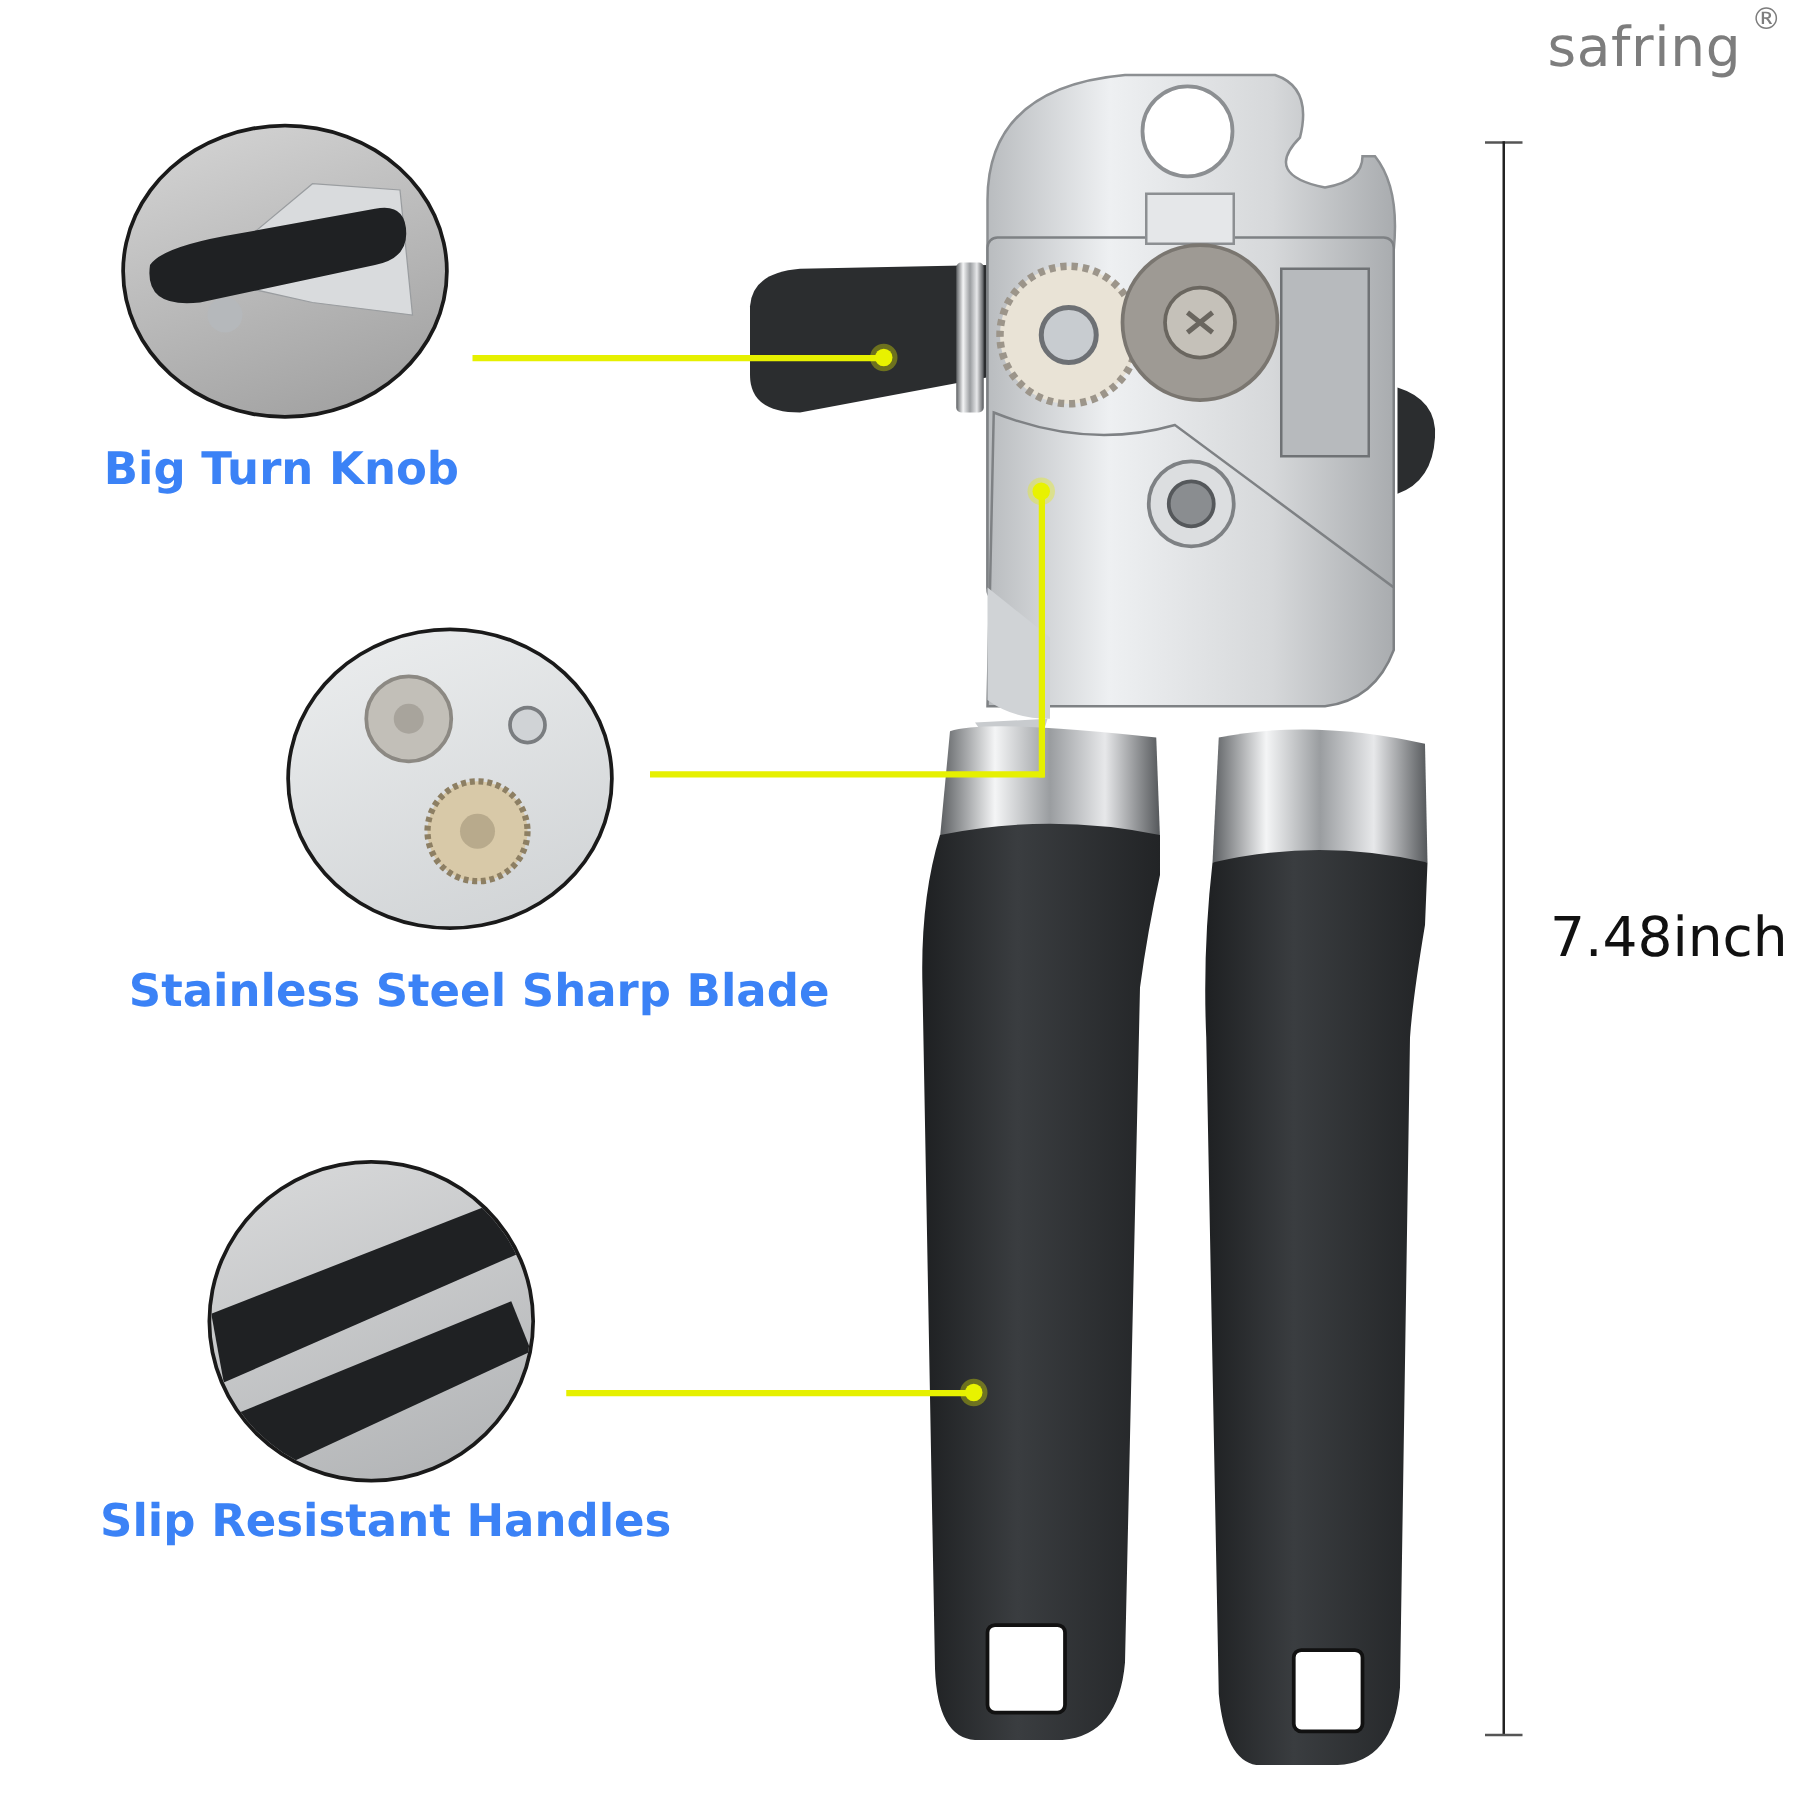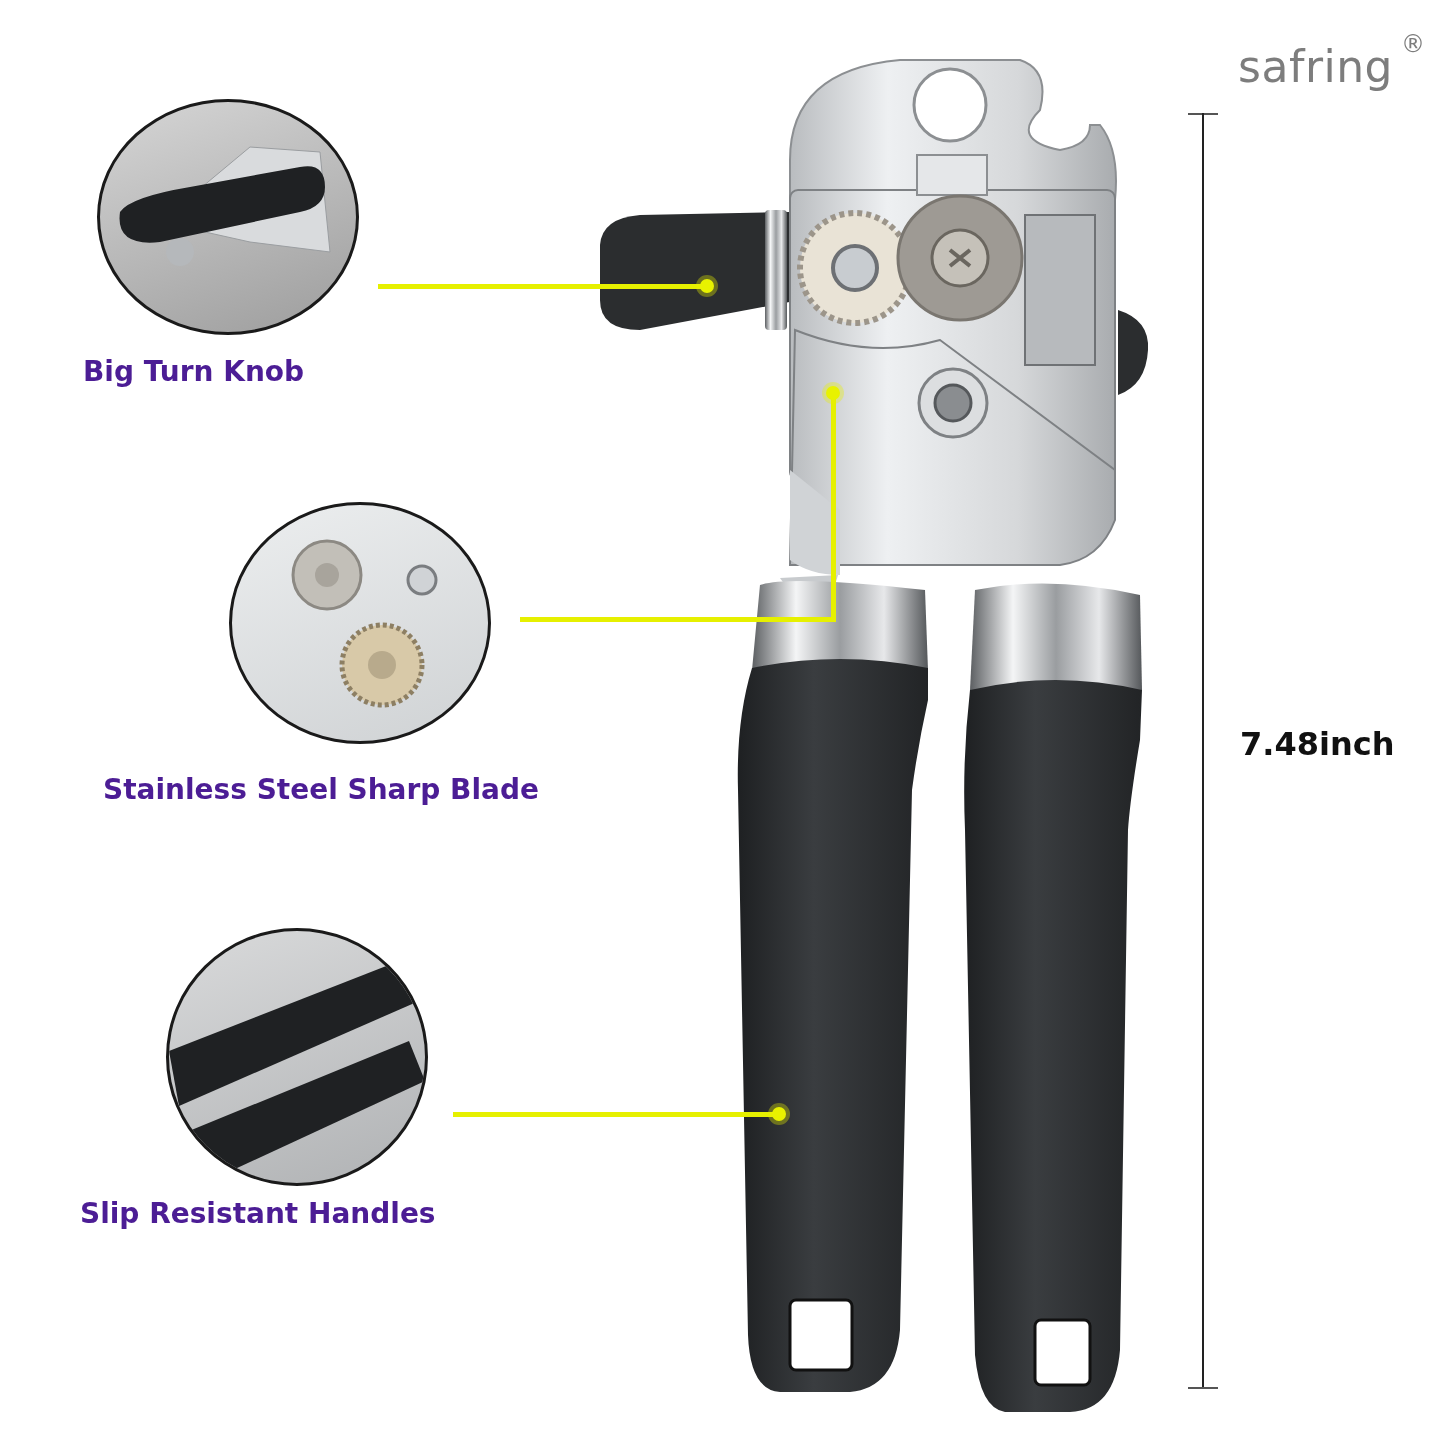--- a/index.html
+++ b/index.html
@@ -1,26 +1,26 @@
 <!DOCTYPE html>
 <html><head>
 <meta charset="utf-8">
 <style>
   html, body { margin:0; padding:0; background:#ffffff; }
   body { width:1445px; height:1445px; position:relative; overflow:hidden; font-family:"DejaVu Sans", sans-serif; }
   .abs { position:absolute; }
-  .brand { left:1238px; top:41px; font-size:44px; color:#7d7d7d; letter-spacing:0.5px; font-family:"DejaVu Sans", sans-serif; }
+  .brand { left:1238px; top:13px; font-size:44px; color:#7d7d7d; letter-spacing:0.5px; font-family:"DejaVu Sans", sans-serif; }
   .brand sup { font-size:24px; position:relative; top:-14px; margin-left:8px; }
-  .feature-label { font-weight:bold; font-size:28px; color:#4c1d95; white-space:nowrap; }
+  .feature-label { font-weight:bold; font-size:36px; color:#3b82f6; white-space:nowrap; }
   .circle { border-radius:50%; border:3px solid #1a1a1a; overflow:hidden; background:linear-gradient(160deg,#d6d6d6 0%,#bcbcbc 45%,#9d9d9d 100%); }
   .leader { background:#e6f000; height:5px; }
   .dot { width:14px; height:14px; border-radius:50%; background:#e8f200; box-shadow:0 0 0 4px rgba(232,242,0,0.35); }
   .dim-line { background:#222; width:2px; }
   .dim-cap { background:#555; height:2px; width:30px; }
-  .dim-label { font-weight:bold; font-size:32px; color:#111; }
+  .dim-label { font-weight:normal; font-size:44px; color:#111; }
 </style>
 </head>
 <body>
 
 <div class="abs brand">
   <span>safring</span><sup>®</sup>
 </div>
 
 <svg class="abs" style="left:560px;top:55px" width="620" height="1360" viewBox="560 55 620 1360">
   <defs>

